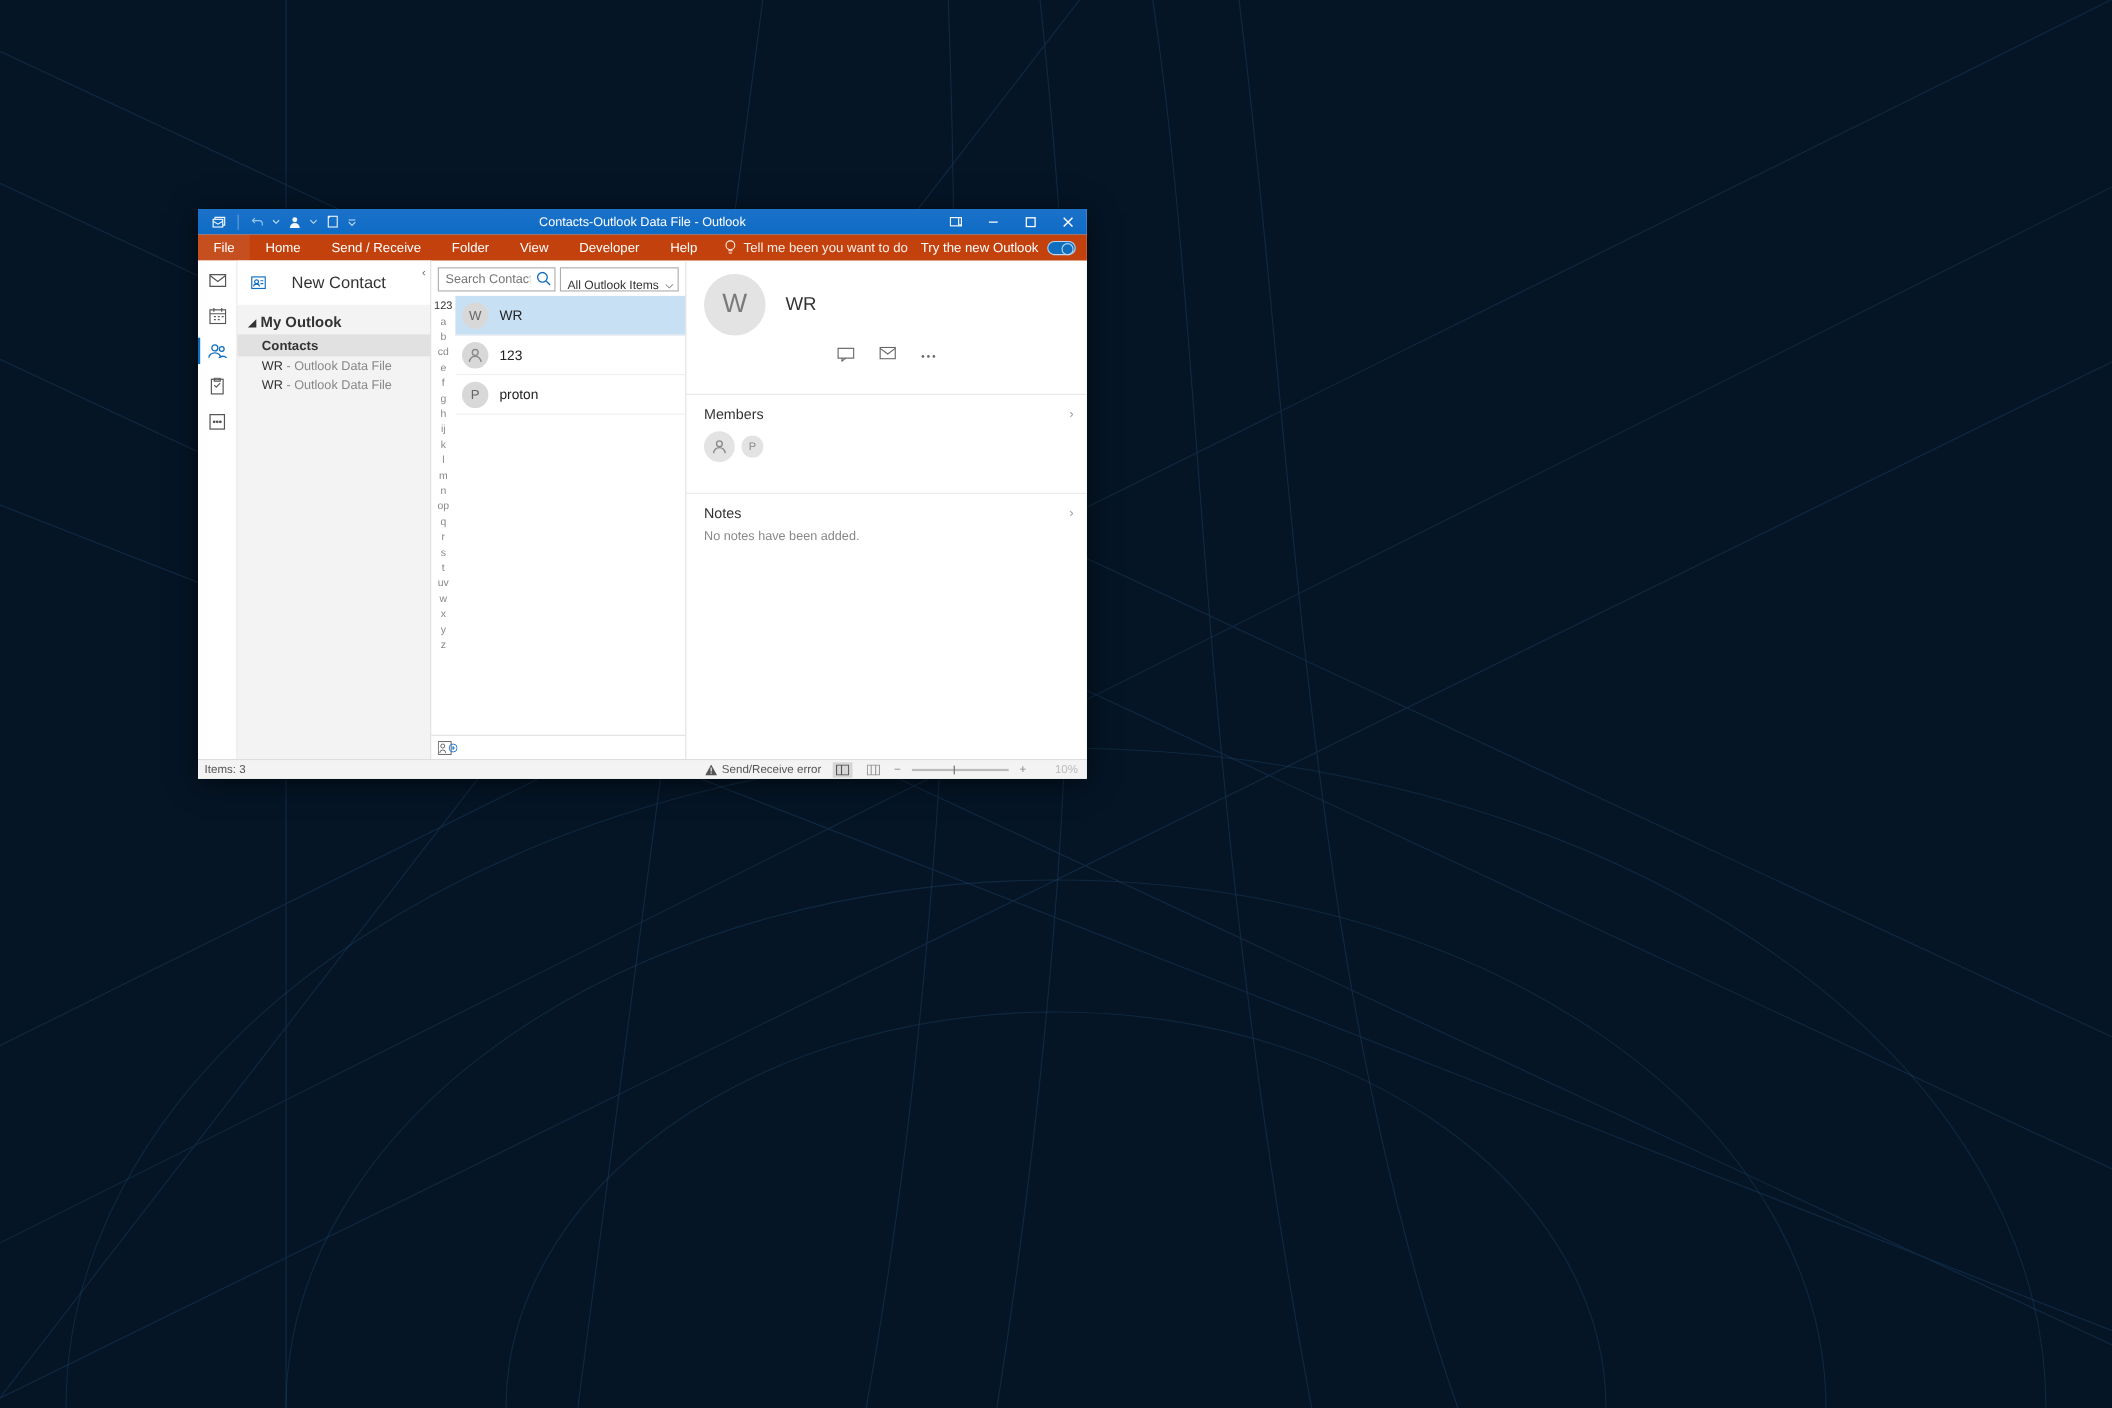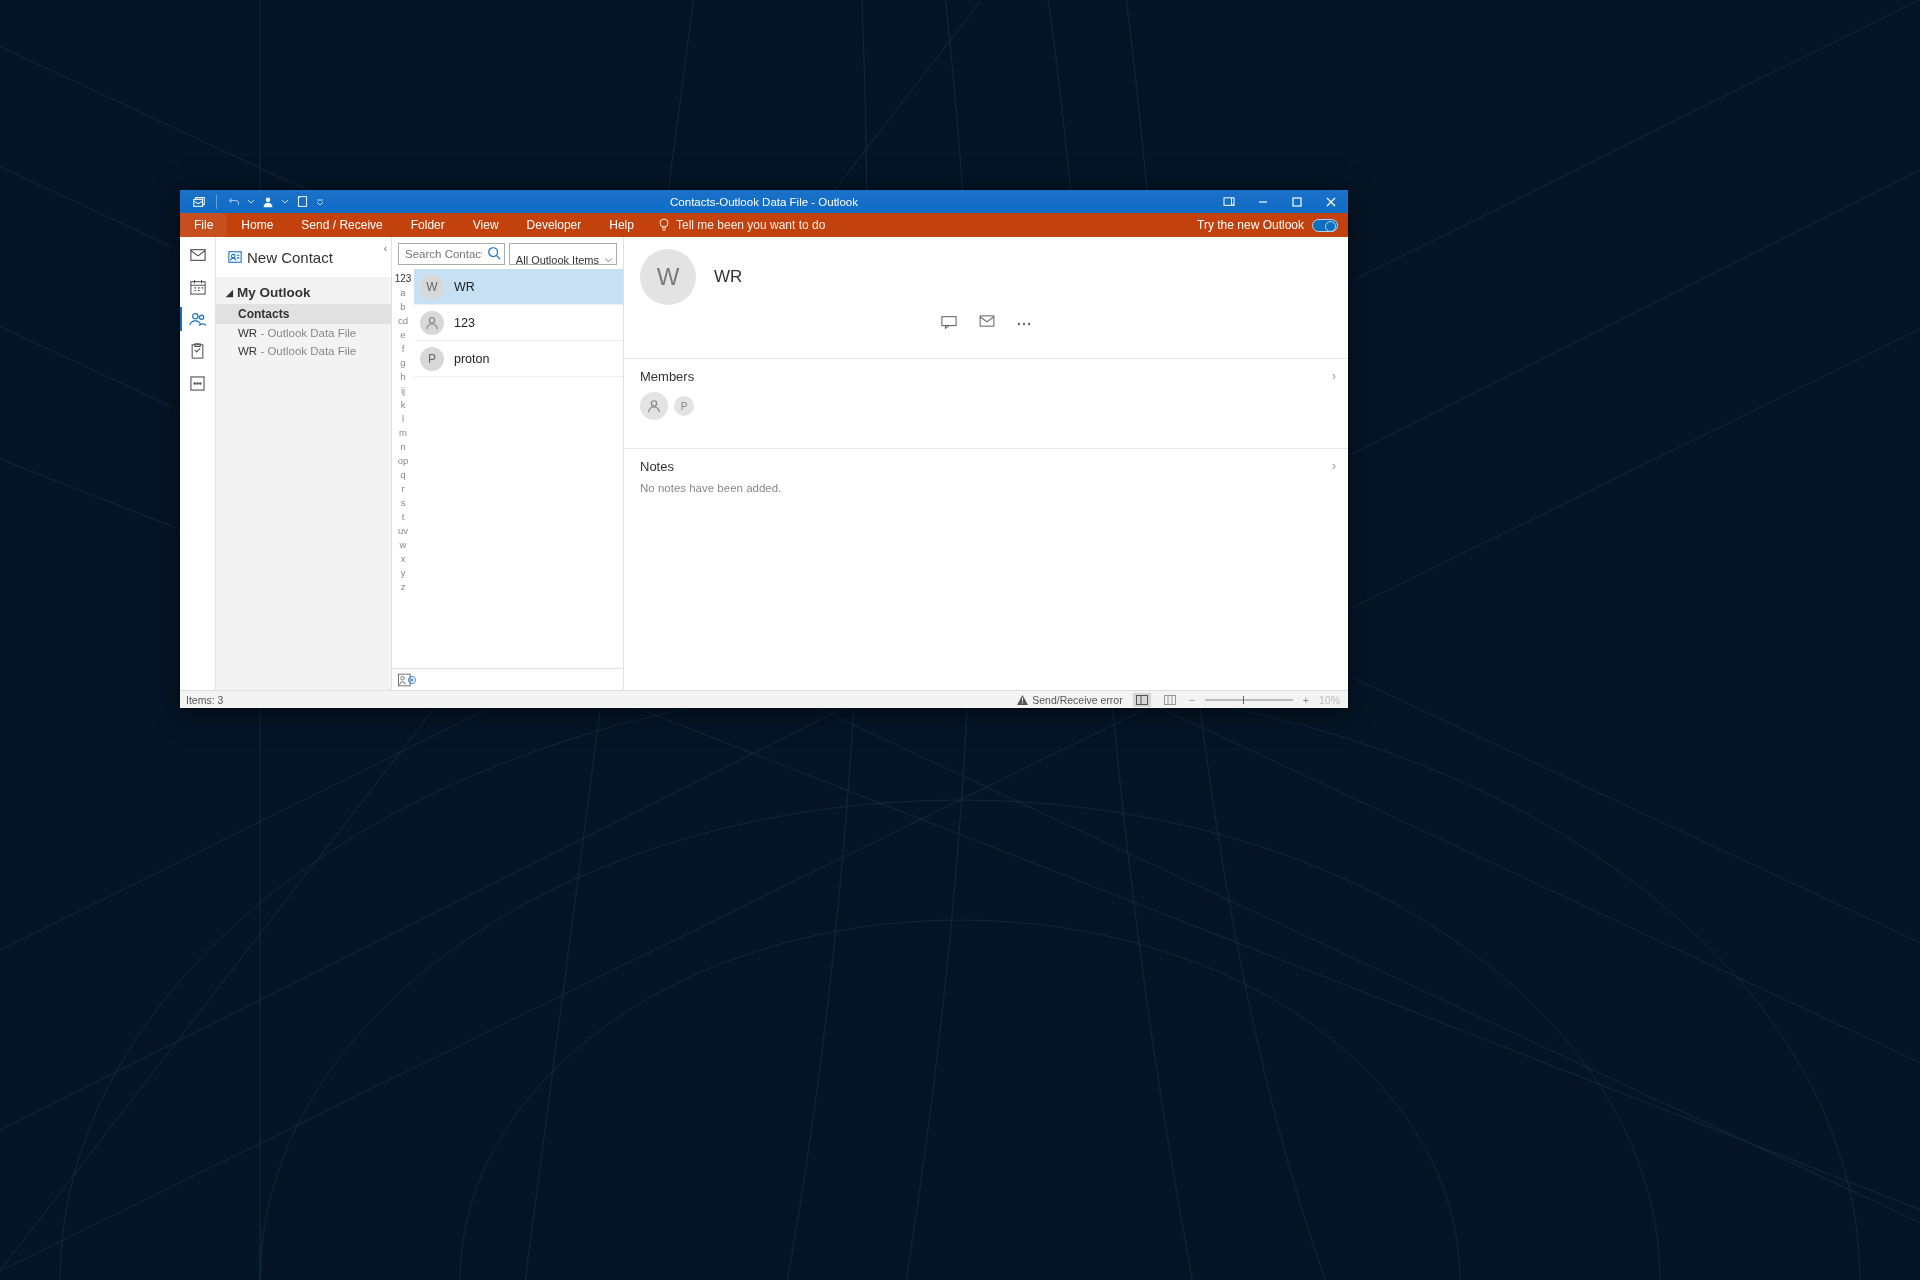--- a/index.html
+++ b/index.html
@@ -11,21 +11,21 @@
       position: relative;
       background: #051323;
     }
     .bg-lines {
       position: absolute; inset: 0;
       pointer-events: none;
     }
     .window {
       position: absolute;
       left: 180px; top: 190px;
-      width: 1168px; height: 518px;
+      width: 808px; height: 518px;
       background: #fff;
       box-shadow: 0 4px 24px rgba(0,0,0,0.6);
       display: flex; flex-direction: column;
       font-size: 12px;
       color: #333;
     }
     
     .titlebar {
       height: 23px;
       background: linear-gradient(#1c71c9, #0e6cc5);
@@ -60,21 +60,21 @@
     
     .body { flex:1; display:flex; min-height:0; background:#fff;}
     
     .rail { width: 36px; background:#fff; border-right:1px solid #e1e1e1; display:flex; flex-direction:column; align-items:center; padding-top:2px;}
     .rail-item { width:36px; height:32px; display:flex; align-items:center; justify-content:center; position:relative;}
     .rail-item.active::before { content:''; position:absolute; left:0; top:4px; bottom:4px; width:2px; background:#106ebe;}
     .rail-item svg { stroke:#555; fill:none;}
     .rail-item.active svg { stroke:#106ebe;}
     
     .folders { width:176px; background:#f3f3f3; border-right:1px solid #e1e1e1; position:relative;}
-    .new-contact-row { height: 40px; display:flex; align-items:center; gap:5px; padding: 0 12px; font-size:15px; background:#fff;}
+    .new-contact-row { height: 40px; display:flex; align-items:center; gap:23px; padding: 0 12px; font-size:15px; background:#fff;}
     .nc-icon{ width:14px;height:14px;}
     .collapse-btn { position:absolute; top:4px; right:2px; font-size:10px; color:#666; padding:2px;}
     .tree { padding:4px 0;}
     .tree-header { display:flex; align-items:center; gap:4px; padding: 4px 10px; font-size:13.5px; font-weight:600; color:#333;}
     .tree-header .caret { font-size:9px;}
     .tree-sel { background:#e1e1e1; padding:3px 10px 3px 22px; font-size:12px; font-weight:600;}
     .tree-leaf { padding:3px 10px 3px 22px; font-size:11.5px; color:#333;}
     .tree-leaf .src { color:#888;}
     
     .midpane { width:232px; border-right:1px solid #e1e1e1; display:flex; flex-direction:column;}
@@ -109,21 +109,21 @@
     .notes-empty{font-size:11.5px;color:#888;}
     
     .statusbar { height:18px; background:#f3f3f3; border-top:1px solid #ddd; display:flex; align-items:center; font-size:10.5px; color:#555; padding:0 6px;}
     .status-right{margin-left:auto;display:flex;align-items:center;gap:10px;}
     .vbtn{width:18px;height:14px;display:flex;align-items:center;justify-content:center;color:#888;}
     .vbtn.active{background:#d6d6d6;color:#444;}
     .zoom-slider{width:88px;height:2px;background:#bbb;position:relative;}
     .zoom-slider::before{content:'';position:absolute;left:-8px;top:-4px;width:8px;height:10px;color:#888;}
     .zoom-slider::after{content:'';position:absolute;left:38px;top:-3px;width:1px;height:8px;background:#666;}
     .zoom-end{color:#888;}
-    .zoom-label{color:#bbb;padding-right:2px;}
+    .zoom-label{color:#bbb;padding-right:2px;margin-left:16px;}
   </style>
 </head>
 <body>
 
 <svg class="bg-lines" viewBox="0 0 1920 1280" preserveAspectRatio="none">
   <rect width="1920" height="1280" fill="#051526"></rect>
   <g stroke="#1a3a5a" stroke-width="1" opacity="0.55" fill="none">
     <path d="M-100 0 L2000 980"></path>
       <path d="M-100 120 L2000 1100"></path>
     <path d="M-100 280 L2000 1260"></path>

